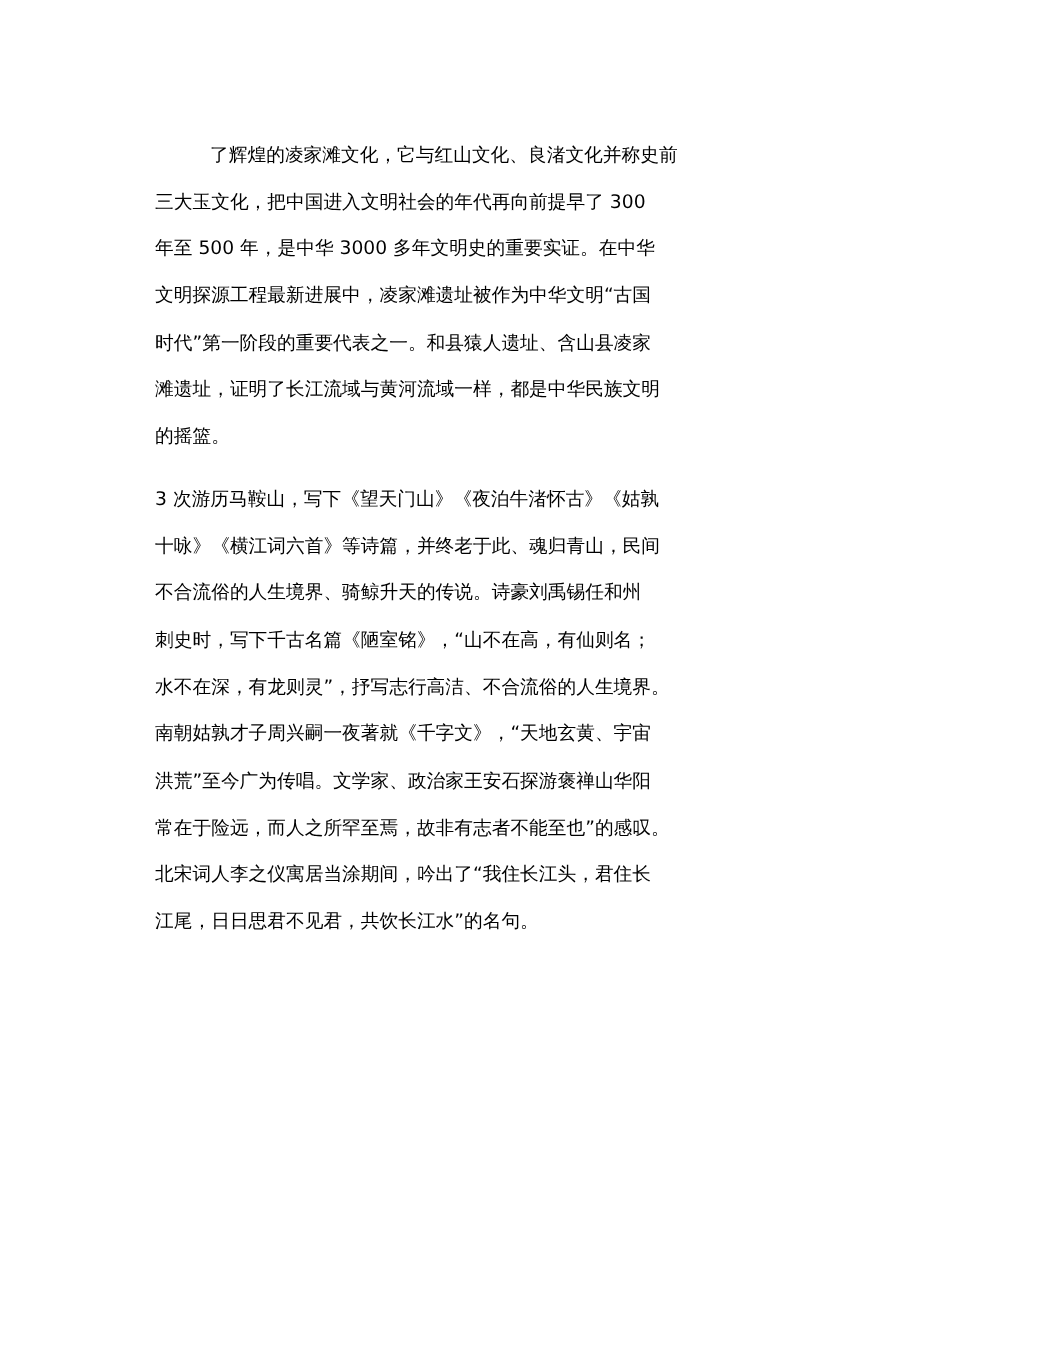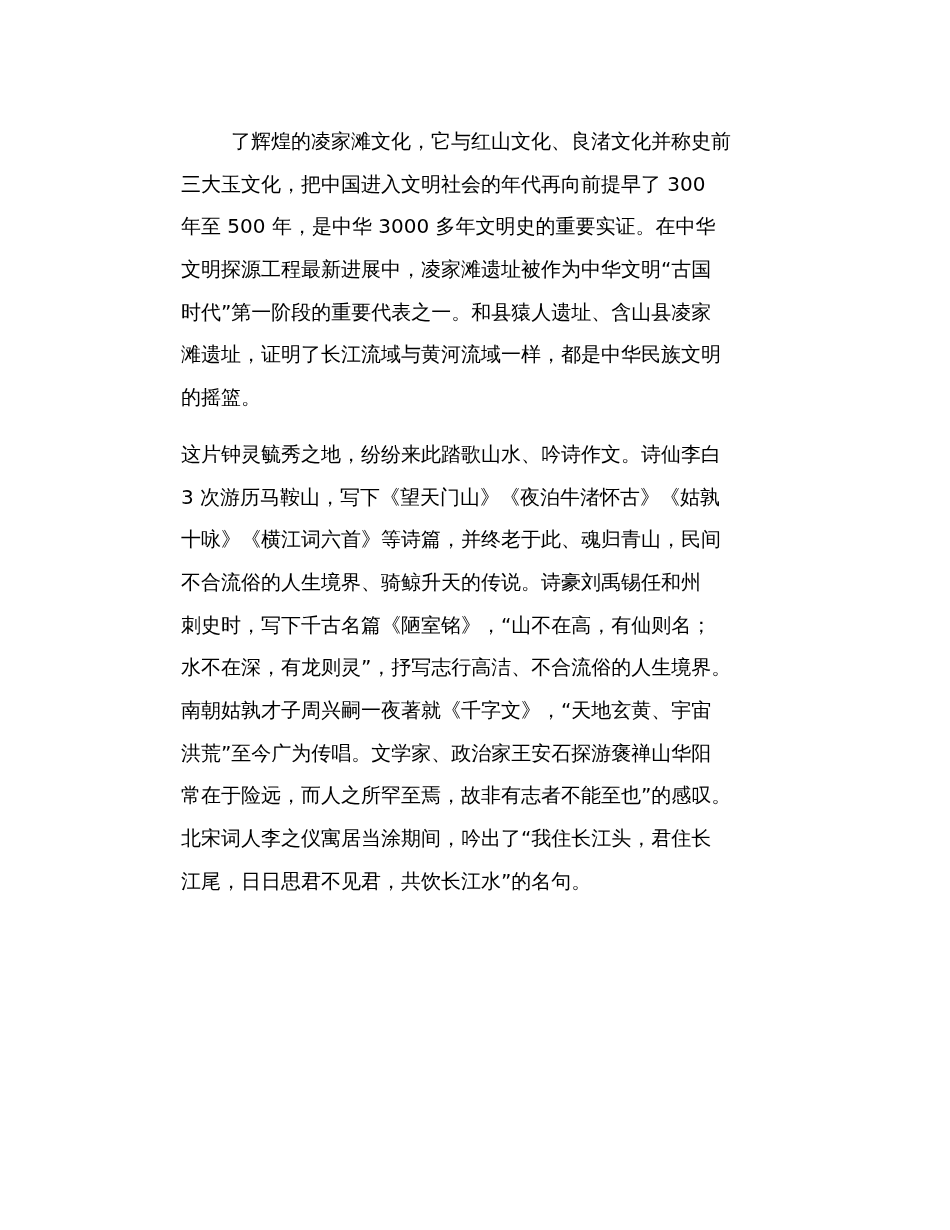--- a/index.html
+++ b/index.html
@@ -21,44 +21,42 @@
       top: 120px;
       width: 680px;
     }
     .paragraph {
       margin: 0 0 14px 0;
     }
     .line {
       display: block;
       height: 42.7px;
       line-height: 42.7px;
-      font-size: 20px;
+      font-size: 17px;
       white-space: nowrap;
       letter-spacing: 0px;
-      margin-left: 40px;
     }
     .line.indent {
       padding-left: 50px;
     }
   </style>
 </head>
 <body>
 
 <div class="page">
   <div class="paragraph">
     <span class="line indent">了辉煌的凌家滩文化，它与红山文化、良渚文化并称史前</span>
     <span class="line">三大玉文化，把中国进入文明社会的年代再向前提早了 300</span>
     <span class="line">年至 500 年，是中华 3000 多年文明史的重要实证。在中华</span>
     <span class="line">文明探源工程最新进展中，凌家滩遗址被作为中华文明“古国</span>
     <span class="line">时代”第一阶段的重要代表之一。和县猿人遗址、含山县凌家</span>
     <span class="line">滩遗址，证明了长江流域与黄河流域一样，都是中华民族文明</span>
     <span class="line">的摇篮。</span>
   </div>
   <div class="paragraph">
-    <span class="line">这片钟灵毓秀之地，纷纷来此踏歌山水、吟诗作文。诗仙李白</span>
     <span class="line">3 次游历马鞍山，写下《望天门山》《夜泊牛渚怀古》《姑孰</span>
     <span class="line">十咏》《横江词六首》等诗篇，并终老于此、魂归青山，民间</span>
     <span class="line">不合流俗的人生境界、骑鲸升天的传说。诗豪刘禹锡任和州</span>
     <span class="line">刺史时，写下千古名篇《陋室铭》，“山不在高，有仙则名；</span>
     <span class="line">水不在深，有龙则灵”，抒写志行高洁、不合流俗的人生境界。</span>
     <span class="line">南朝姑孰才子周兴嗣一夜著就《千字文》，“天地玄黄、宇宙</span>
     <span class="line">洪荒”至今广为传唱。文学家、政治家王安石探游褒禅山华阳</span>
     <span class="line">常在于险远，而人之所罕至焉，故非有志者不能至也”的感叹。</span>
     <span class="line">北宋词人李之仪寓居当涂期间，吟出了“我住长江头，君住长</span>
     <span class="line">江尾，日日思君不见君，共饮长江水”的名句。</span>

